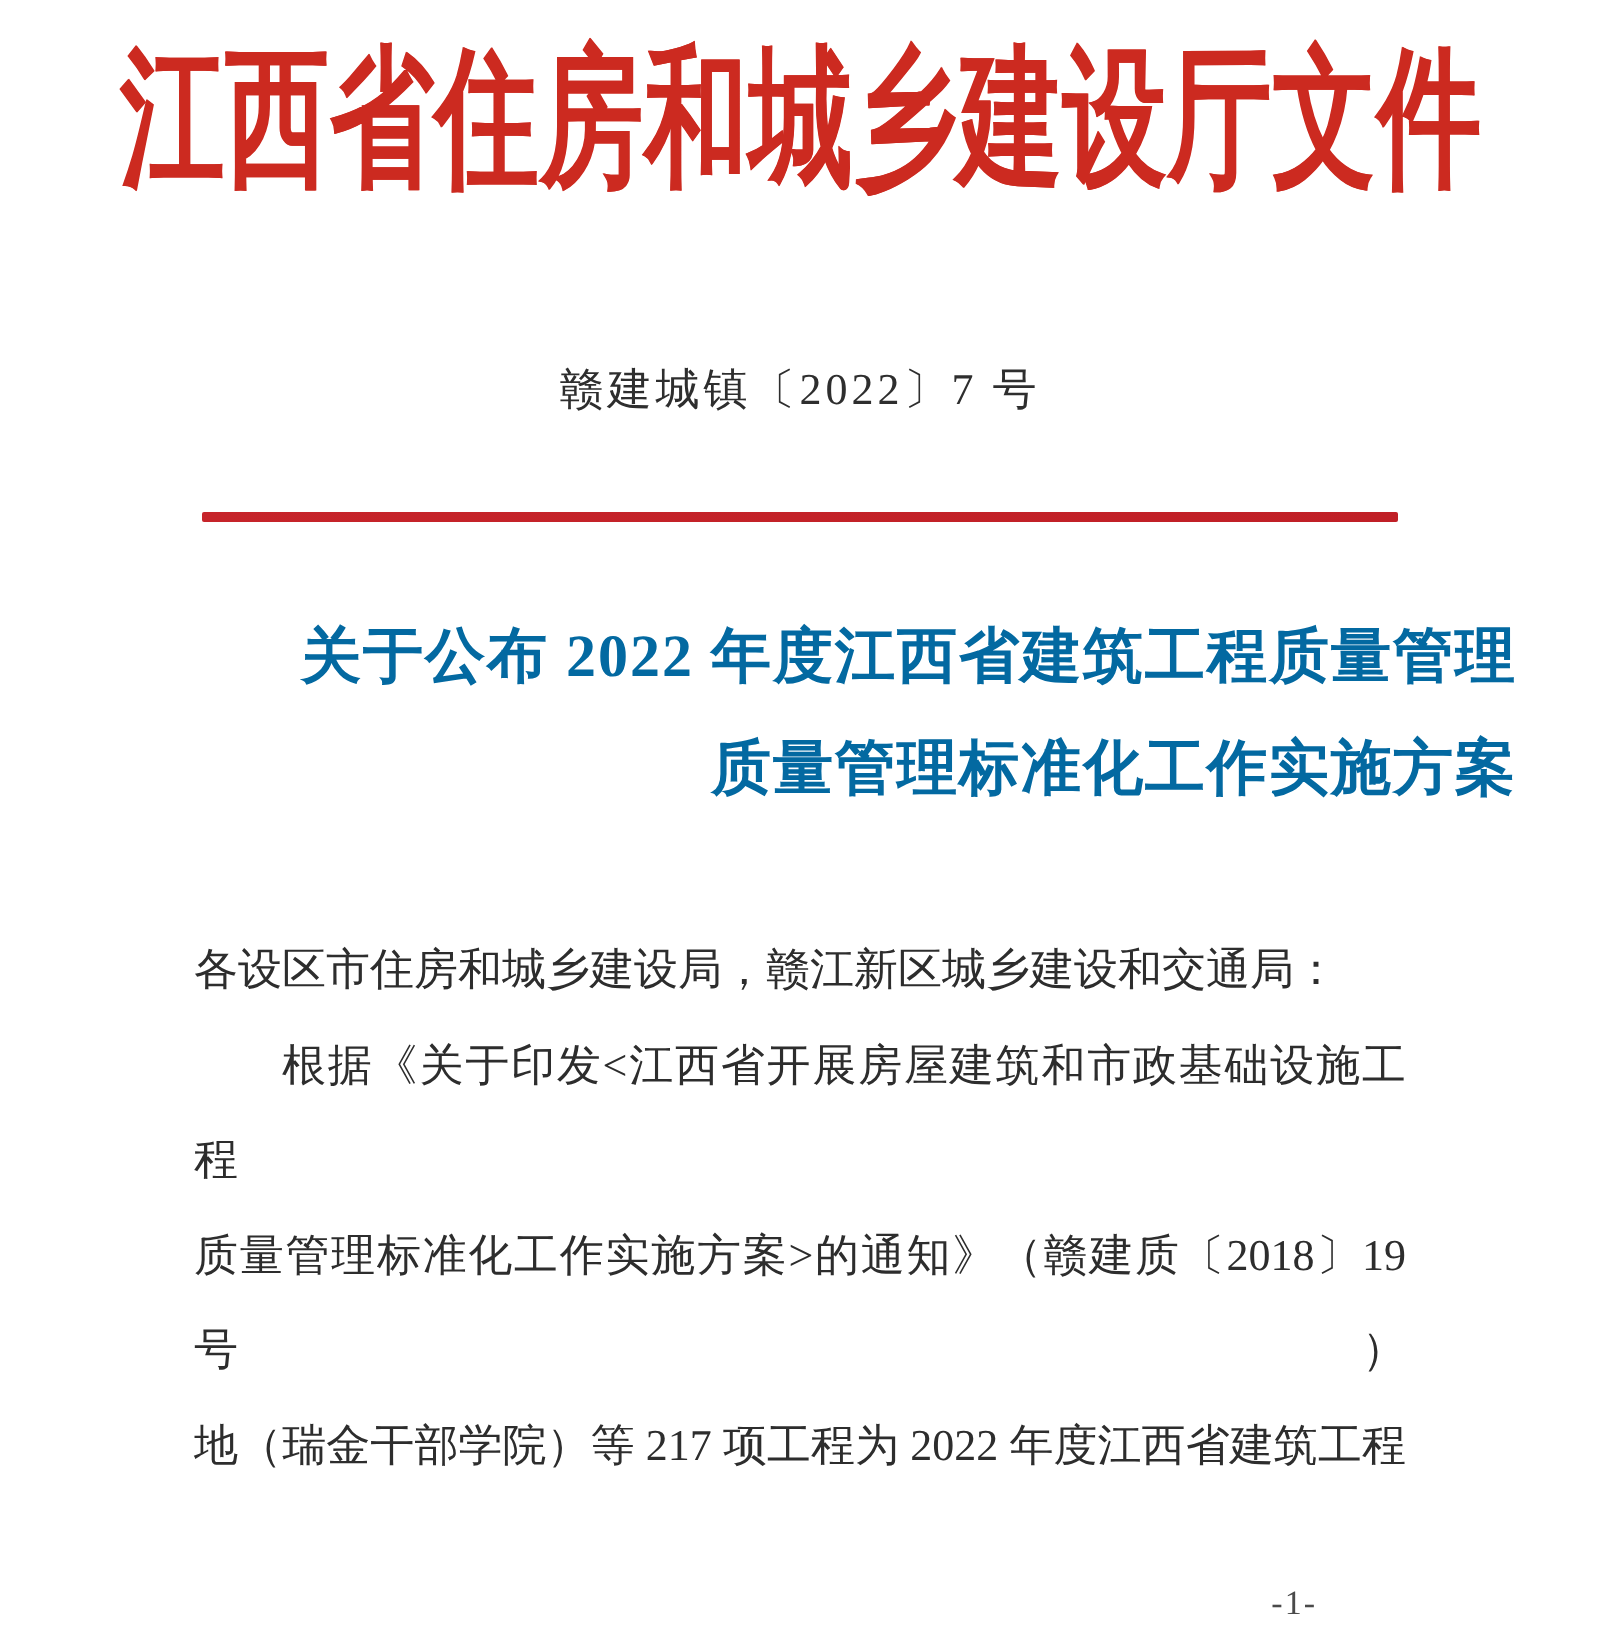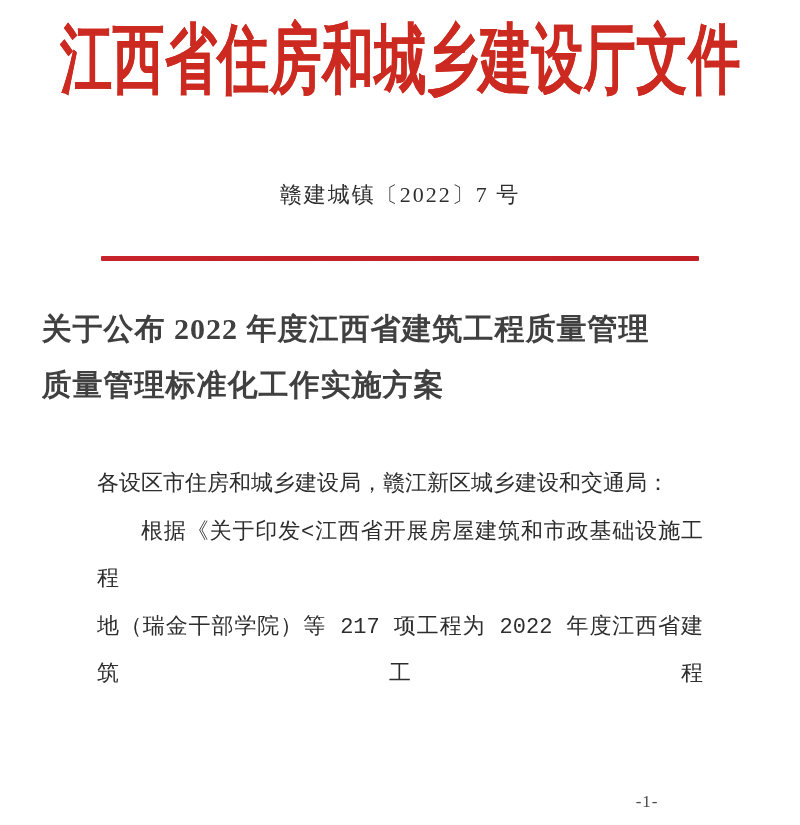--- a/index.html
+++ b/index.html
@@ -49,39 +49,38 @@
     width: 598px;
     height: 5px;
     margin: 46px auto 0 auto;
     background: linear-gradient(to right, #c6242a, #c01f26);
     border-radius: 1px;
   }
 
   
   .doc-title {
     margin-top: 40px;
-    text-align: left;
+    text-align: right;
     font-size: 30px;
     font-weight: bold;
-    color: #404040;
+    color: #0369a1;
     line-height: 56px;
     letter-spacing: 1px;
   }
 
   
   .doc-body {
     width: 606px;
     margin: 48px auto 0 auto;
     font-size: 22px;
     color: #2d2d2d;
     line-height: 47.5px;
   }
   .body-line {
     text-align: justify;
-    font-family: Liberation Mono, monospace;
   }
   .body-line.fill {
     text-align-last: justify;
   }
   .body-line.indent {
     text-indent: 2em;
   }
 
   
   .page-number {
@@ -107,19 +106,20 @@
   <div class="red-divider"></div>
 
   <div class="doc-title">
     <div>关于公布 2022 年度江西省建筑工程质量管理</div>
     <div>质量管理标准化工作实施方案</div>
   </div>
 
   <div class="doc-body">
     <div class="body-line">各设区市住房和城乡建设局，赣江新区城乡建设和交通局：</div>
     <div class="body-line fill indent">根据《关于印发&lt;江西省开展房屋建筑和市政基础设施工程</div>
+    <div class="body-line fill">质量管理标准化工作实施方案&gt;的通知》（赣建质〔2018〕19 号）</div>
     <div class="body-line fill">地（瑞金干部学院）等 217 项工程为 2022 年度江西省建筑工程</div>
 
   </div>
 
   <div class="page-number">-1-</div>
 
 </div>
 
 </body></html>

